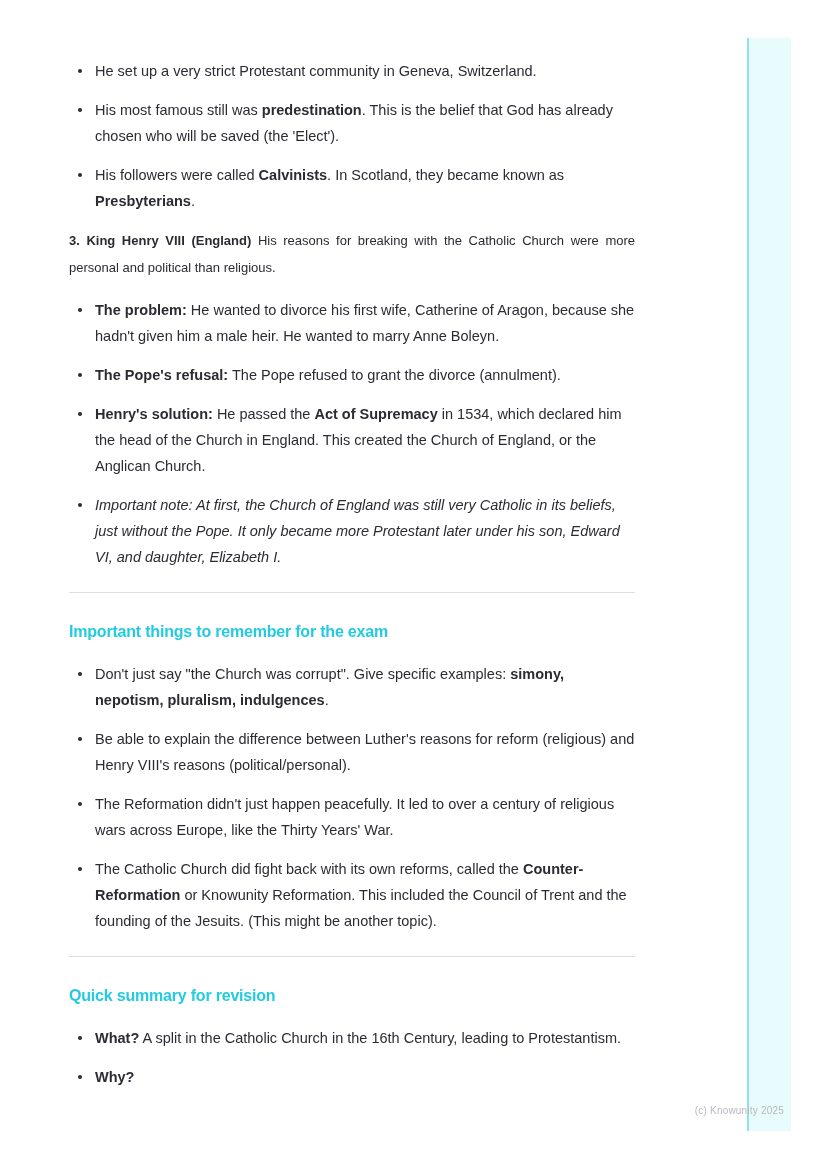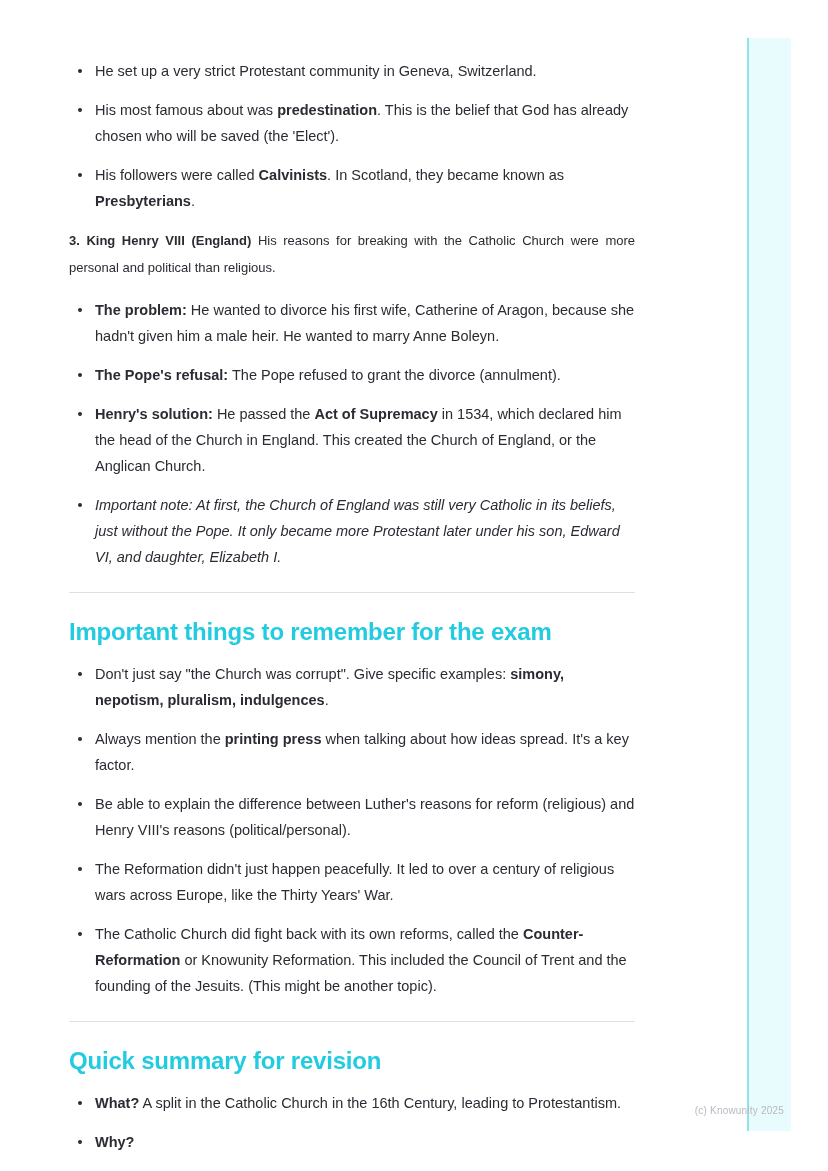--- a/index.html
+++ b/index.html
@@ -79,21 +79,21 @@
   }
   .b { font-weight: bold; }
   .i { font-style: italic; }
   li.note { font-style: italic; color: #3a3a42; }
   hr.rule {
     border: 0;
     border-top: 1px solid #dcdfe3;
     margin: 22px 0 26px 0;
   }
   h2.section {
-    font-size: 24px;
+    font-size: 16px;
     line-height: 26px;
     color: #22cbe0;
     margin: 0 0 16px 0;
     font-weight: bold;
     letter-spacing: -0.2px;
   }
   .spacer-top { height: 4px; }
 </style>
 </head>
 <body>
@@ -102,35 +102,34 @@
 
   <div class="side-panel"></div>
 
   <div class="watermark">(c) Knowunity 2025</div>
 
   <div class="content">
     <div class="spacer-top"></div>
     <div id="blocks">
         <ul class="bullets">
           <li><span>He set up a very strict Protestant community in Geneva, Switzerland.</span></li>
-          <li><span>His most famous about was </span><span class="b">predestination</span><span>. This is the belief that God has already chosen who will be saved (the 'Elect').</span></li>
+          <li><span>His most famous still was </span><span class="b">predestination</span><span>. This is the belief that God has already chosen who will be saved (the 'Elect').</span></li>
           <li><span>His followers were called </span><span class="b">Calvinists</span><span>. In Scotland, they became known as </span><span class="b">Presbyterians</span><span>.</span></li>
         </ul>
         <p class="para"><span class="b">3. King Henry VIII (England)</span><span> His reasons for breaking with the Catholic Church were more personal and political than religious.</span></p>
         <ul class="bullets">
           <li><span class="b">The problem:</span><span> He wanted to divorce his first wife, Catherine of Aragon, because she hadn't given him a male heir. He wanted to marry Anne Boleyn.</span></li>
           <li><span class="b">The Pope's refusal:</span><span> The Pope refused to grant the divorce (annulment).</span></li>
           <li><span class="b">Henry's solution:</span><span> He passed the </span><span class="b">Act of Supremacy</span><span> in 1534, which declared him the head of the Church in England. This created the Church of England, or the Anglican Church.</span></li>
           <li class="note"><span class="i">Important note: At first, the Church of England was still very Catholic in its beliefs, just without the Pope. It only became more Protestant later under his son, Edward VI, and daughter, Elizabeth I.</span></li>
         </ul>
         <hr class="rule">
         <h2 class="section">Important things to remember for the exam</h2>
         <ul class="bullets">
           <li><span>Don't just say "the Church was corrupt". Give specific examples: </span><span class="b">simony, nepotism, pluralism, indulgences</span><span>.</span></li>
-          <li><span>Always mention the </span><span class="b">printing press</span><span> when talking about how ideas spread. It's a key factor.</span></li>
           <li><span>Be able to explain the difference between Luther's reasons for reform (religious) and Henry VIII's reasons (political/personal).</span></li>
           <li><span>The Reformation didn't just happen peacefully. It led to over a century of religious wars across Europe, like the Thirty Years' War.</span></li>
           <li><span>The Catholic Church did fight back with its own reforms, called the </span><span class="b">Counter-Reformation</span><span> or Knowunity Reformation. This included the Council of Trent and the founding of the Jesuits. (This might be another topic).</span></li>
         </ul>
         <hr class="rule">
         <h2 class="section">Quick summary for revision</h2>
         <ul class="bullets">
           <li><span class="b">What?</span><span> A split in the Catholic Church in the 16th Century, leading to Protestantism.</span></li>
           <li><span class="b">Why?</span></li>
         </ul>

